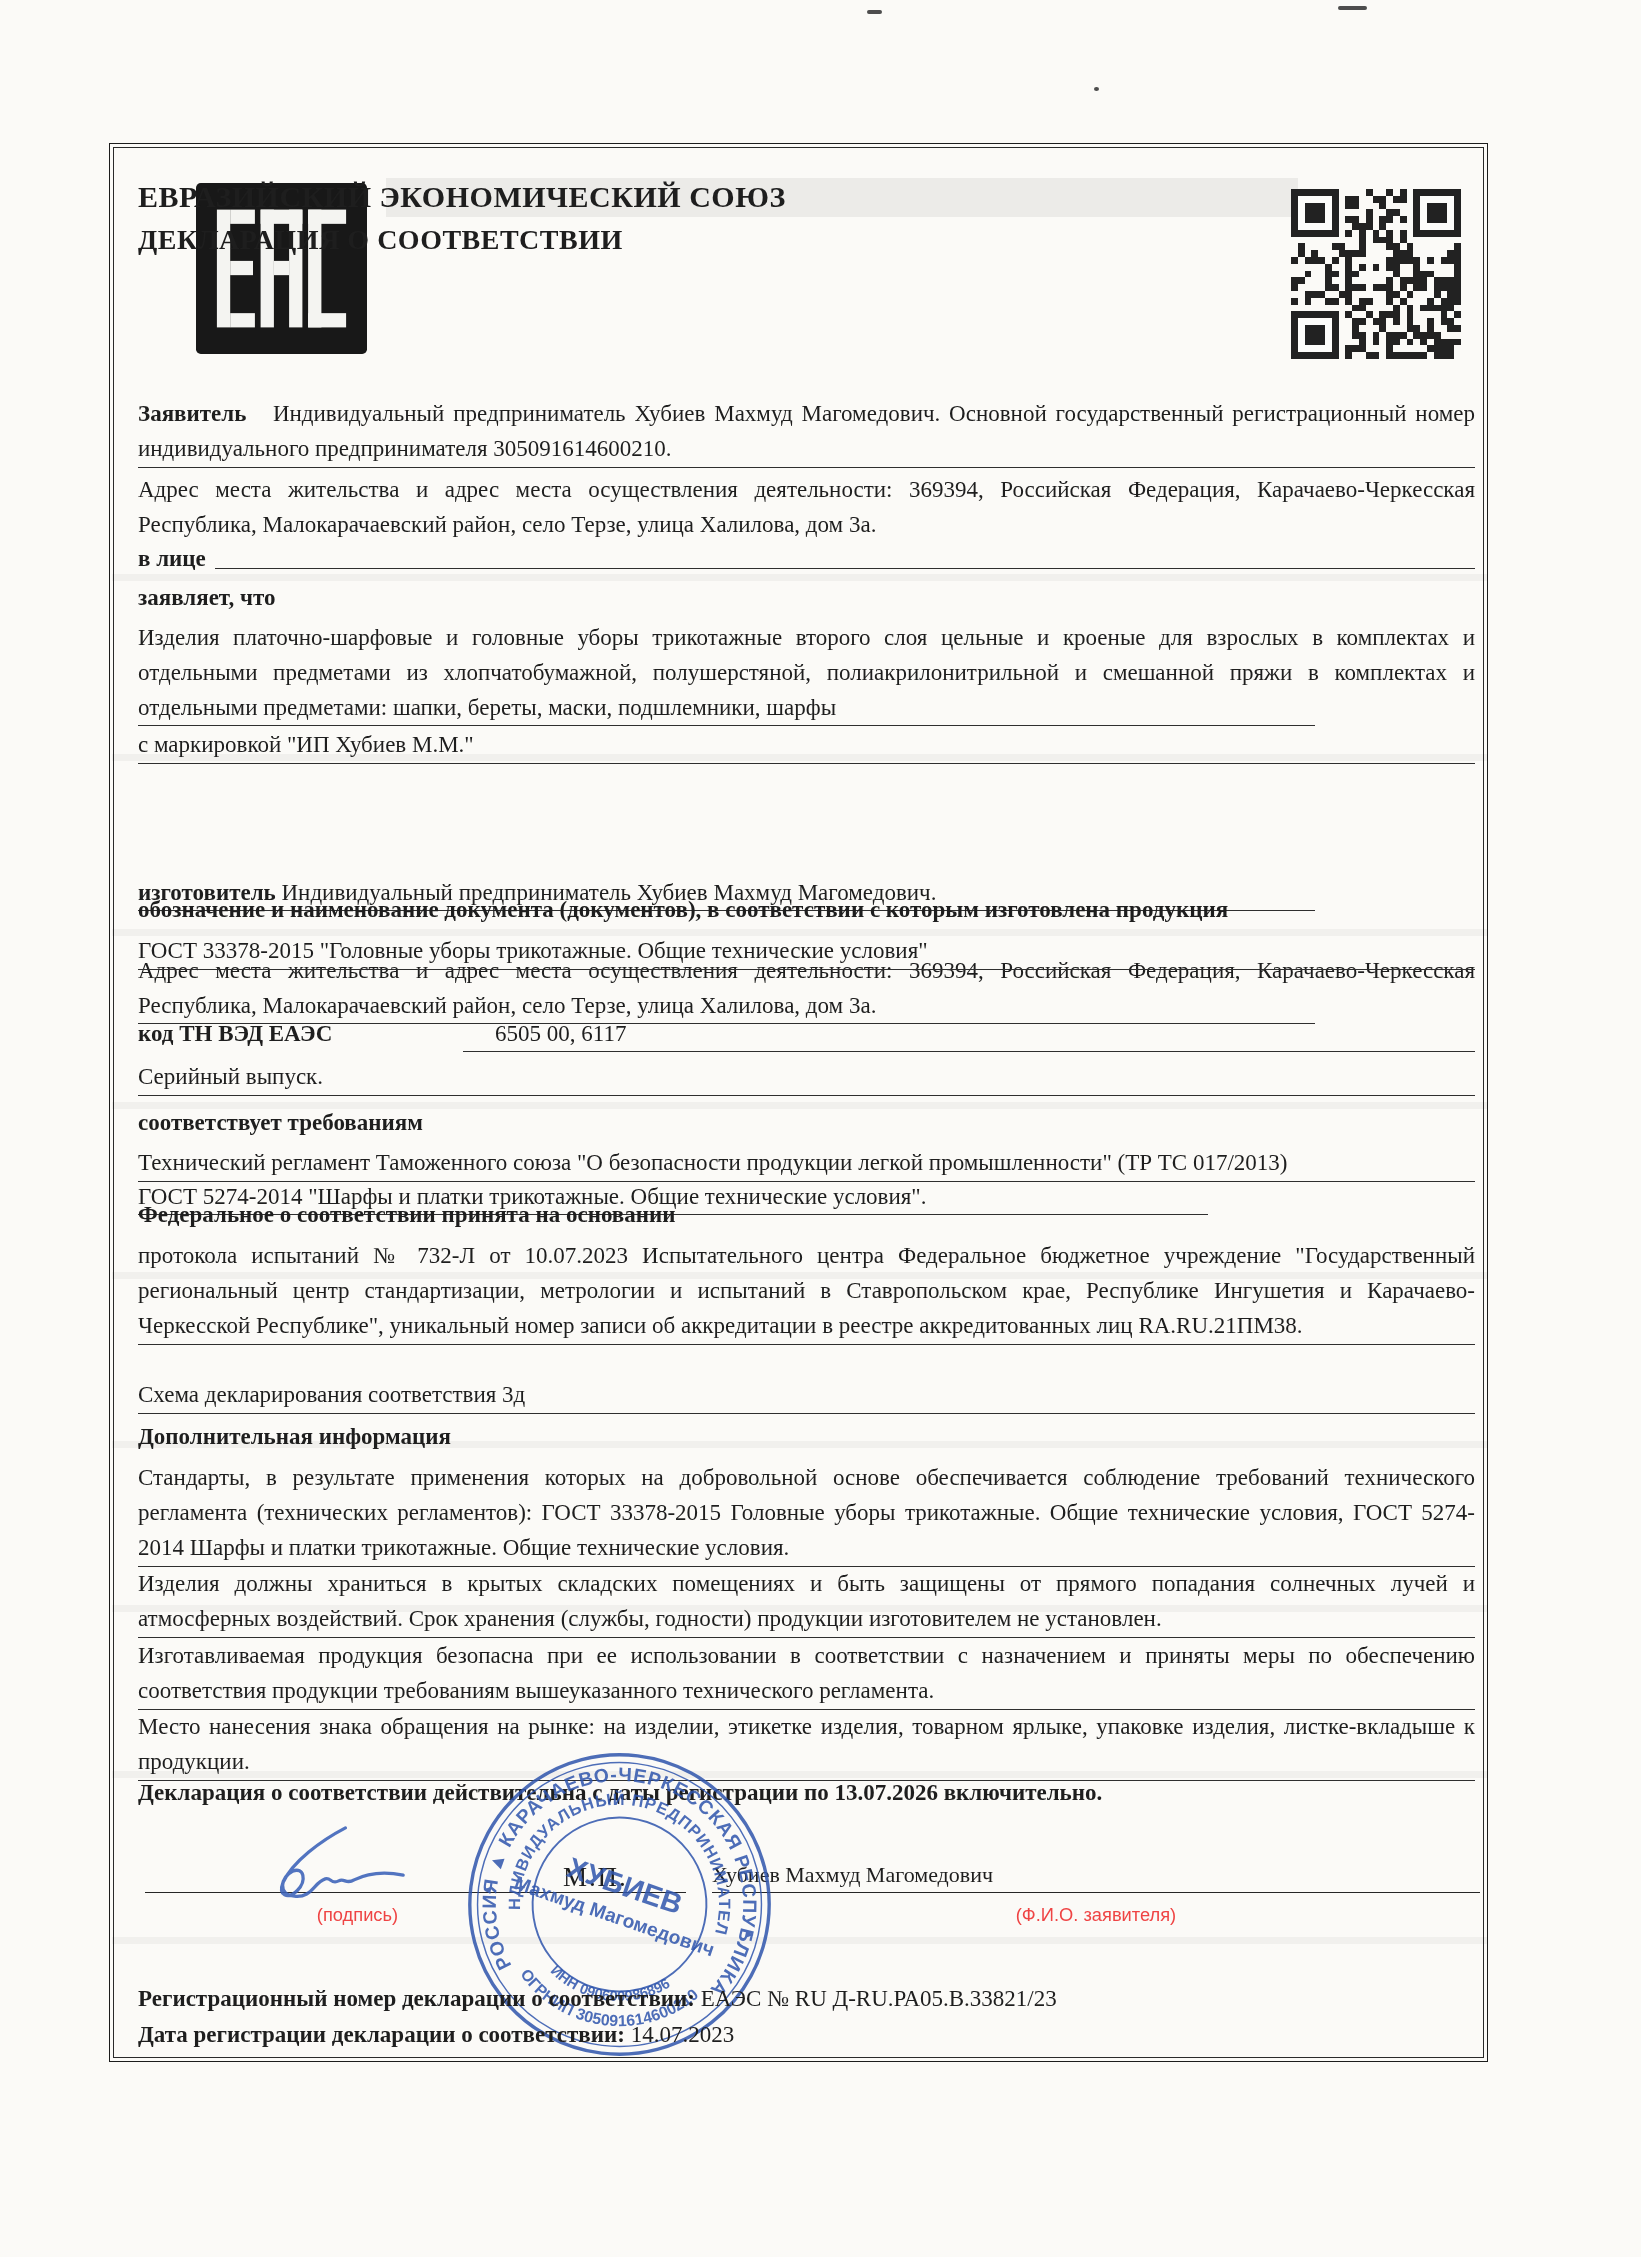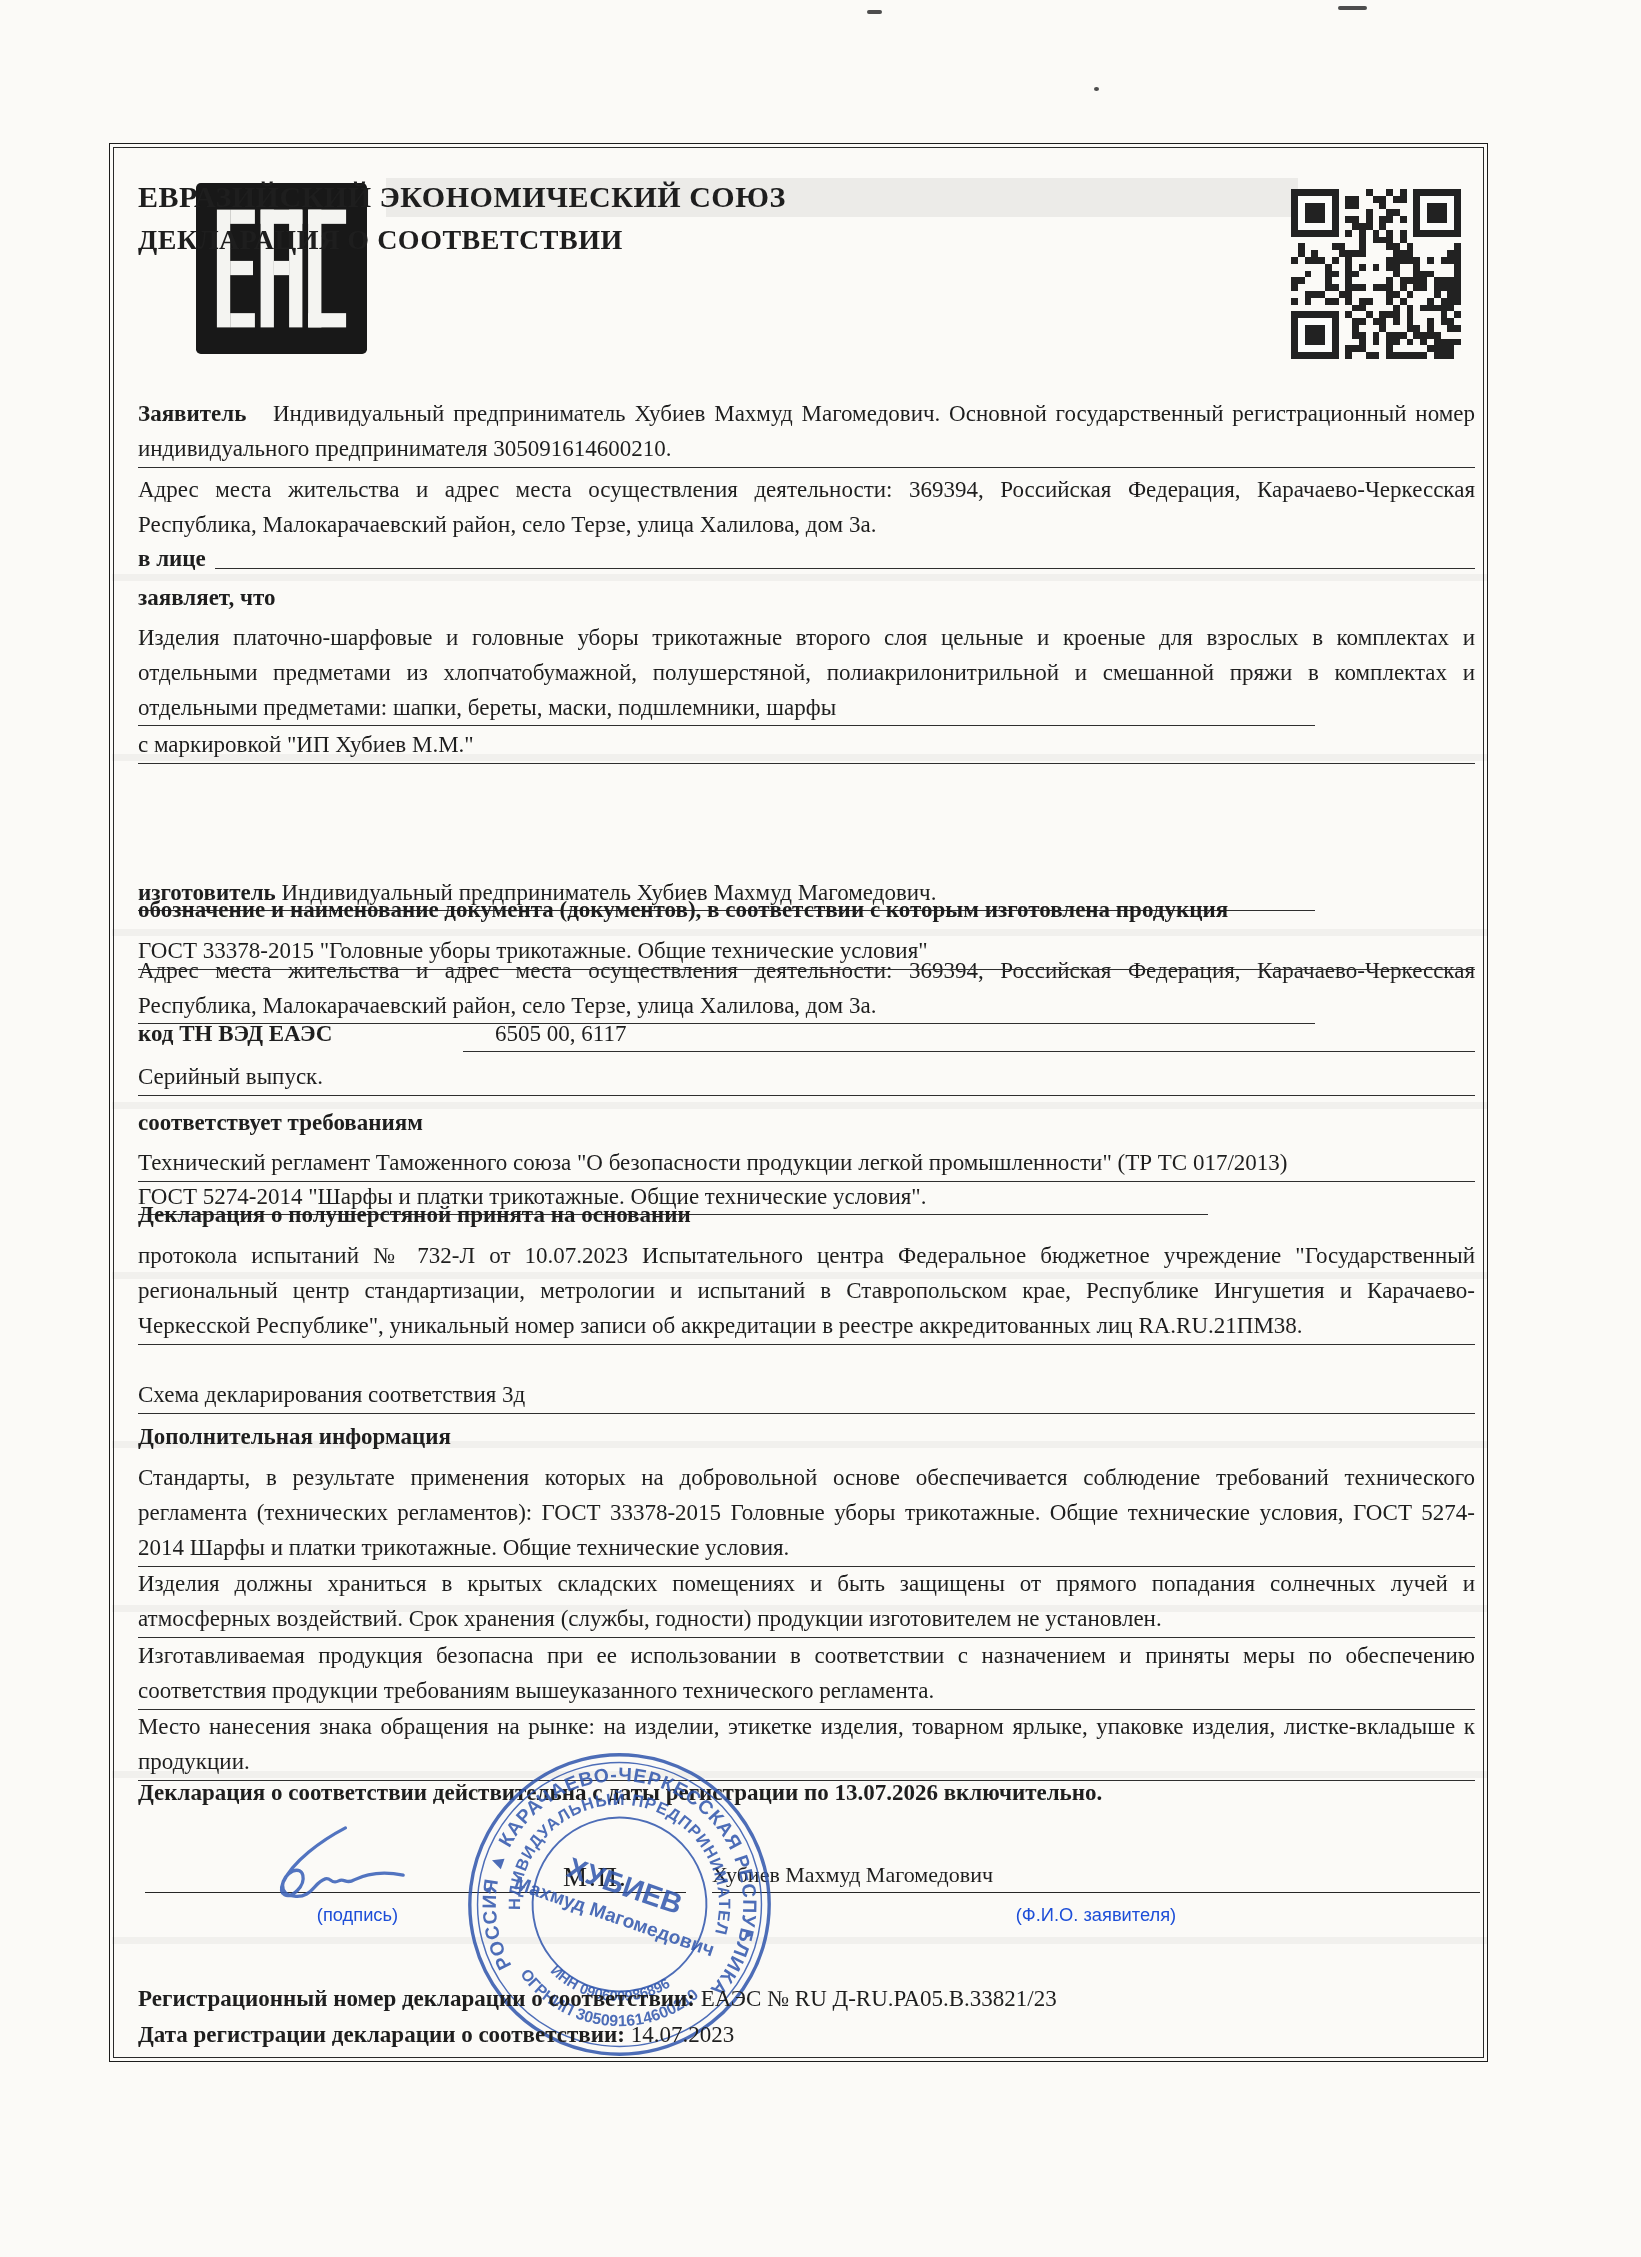--- a/index.html
+++ b/index.html
@@ -27,21 +27,21 @@
   .ruleS{position:relative;}
   .ruleS::after{content:"";position:absolute;left:0;bottom:-1px;width:88%;border-bottom:1.9px solid #2f2f2f;}
   .ruleS80::after{width:80%;}
   .inline-fill{display:flex;align-items:flex-end;}
   .fill-line{flex:1;border-bottom:1.9px solid #2f2f2f;margin-left:9.7px;margin-bottom:6.8px;}
   .tnved-value{position:absolute;left:325px;top:0;margin-left:32px;}
   .tnved-rule::after{content:"";position:absolute;left:325px;right:0;bottom:-1px;border-bottom:1.9px solid #2f2f2f;}
   
   .sig-line{position:absolute;height:0;border-bottom:1.9px solid #262626;}
   .caption{position:absolute;font-family:"Liberation Sans","DejaVu Sans",sans-serif;
-           font-size:18.3px;color:#1d4ed8;text-align:center;}
+           font-size:18.3px;color:#ef4444;text-align:center;}
   .fio-name{position:absolute;font-size:22px;text-align:left;}
   .mp{position:absolute;font-size:27px;letter-spacing:1.9px;}
   .stamp{position:absolute;left:465px;top:1750px;}
   .signature{position:absolute;left:254px;top:1823px;}
   .stamp text{font-family:"Liberation Sans","DejaVu Sans",sans-serif;}
 </style>
 </head>
 <body>
 
 <div class="page">
@@ -343,21 +343,21 @@
     <span class="b">код ТН ВЭД ЕАЭС</span>
     <span class="tnved-value">6505 00, 6117</span>
   </div>
 
   <div class="tb ruleF" style="top:1059px">Серийный выпуск.</div>
 
   <div class="tb b" style="top:1105px">соответствует требованиям</div>
 
   <div class="tb ruleF" style="top:1145px">Технический регламент Таможенного союза "О безопасности продукции легкой промышленности" (ТР ТС 017/2013)</div>
 
-  <div class="tb b" style="top:1197px">Декларация о полушерстяной принята на основании</div>
+  <div class="tb b" style="top:1197px">Федеральное о соответствии принята на основании</div>
 
   <div class="tb j ruleF" style="top:1238px">протокола испытаний № 732-Л от 10.07.2023 Испытательного центра Федеральное бюджетное учреждение "Государственный региональный центр стандартизации, метрологии и испытаний в Ставропольском крае, Республике Ингушетия и Карачаево-Черкесской Республике", уникальный номер записи об аккредитации в реестре аккредитованных лиц RA.RU.21ПМ38.</div>
 
   <div class="tb ruleF" style="top:1377px">Схема декларирования соответствия 3д</div>
 
   <div class="tb b" style="top:1419px">Дополнительная информация</div>
 
   <div class="tb j ruleF" style="top:1460px">Стандарты, в результате применения которых на добровольной основе обеспечивается соблюдение требований технического регламента (технических регламентов): ГОСТ 33378-2015 Головные уборы трикотажные. Общие технические условия, ГОСТ 5274-2014 Шарфы и платки трикотажные. Общие технические условия.</div>
   <div class="tb j ruleF" style="top:1566px">Изделия должны храниться в крытых складских помещениях и быть защищены от прямого попадания солнечных лучей и атмосферных воздействий. Срок хранения (службы, годности) продукции изготовителем не установлен.</div>
   <div class="tb j ruleF" style="top:1638px">Изготавливаемая продукция безопасна при ее использовании в соответствии с назначением и приняты меры по обеспечению соответствия продукции требованиям вышеуказанного технического регламента.</div>

